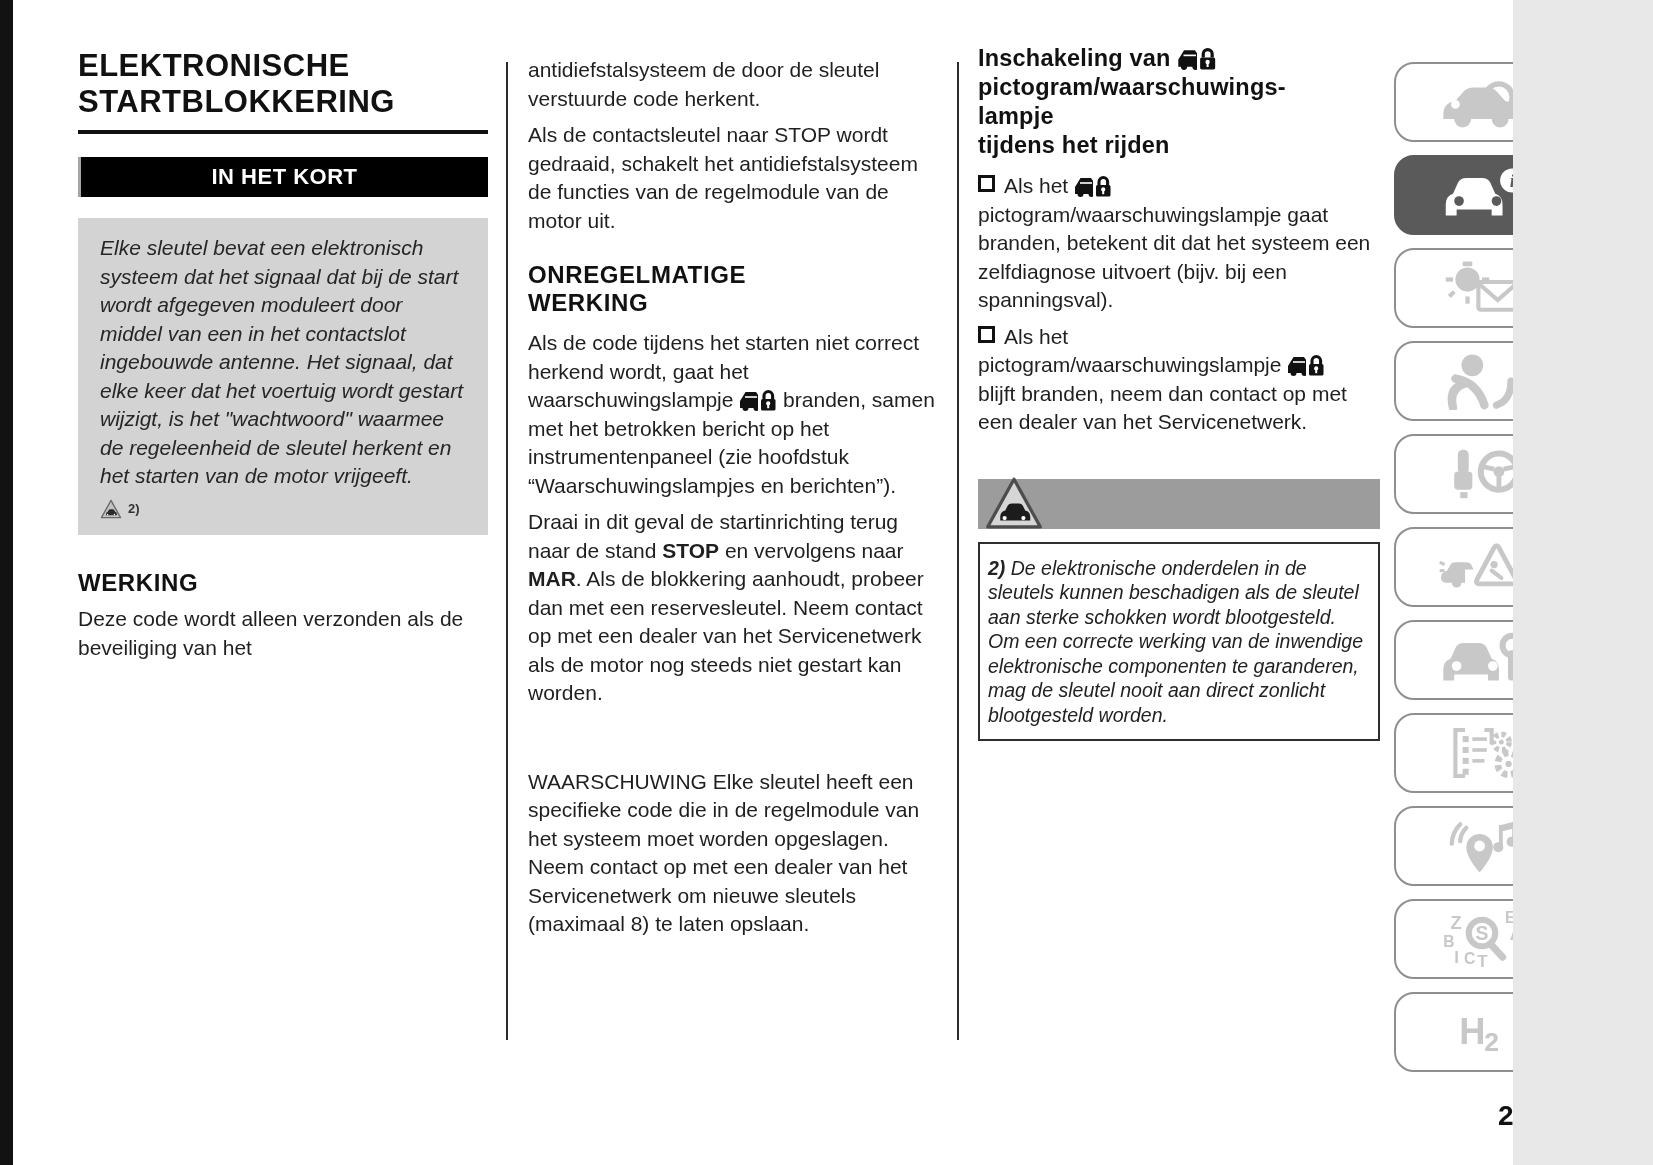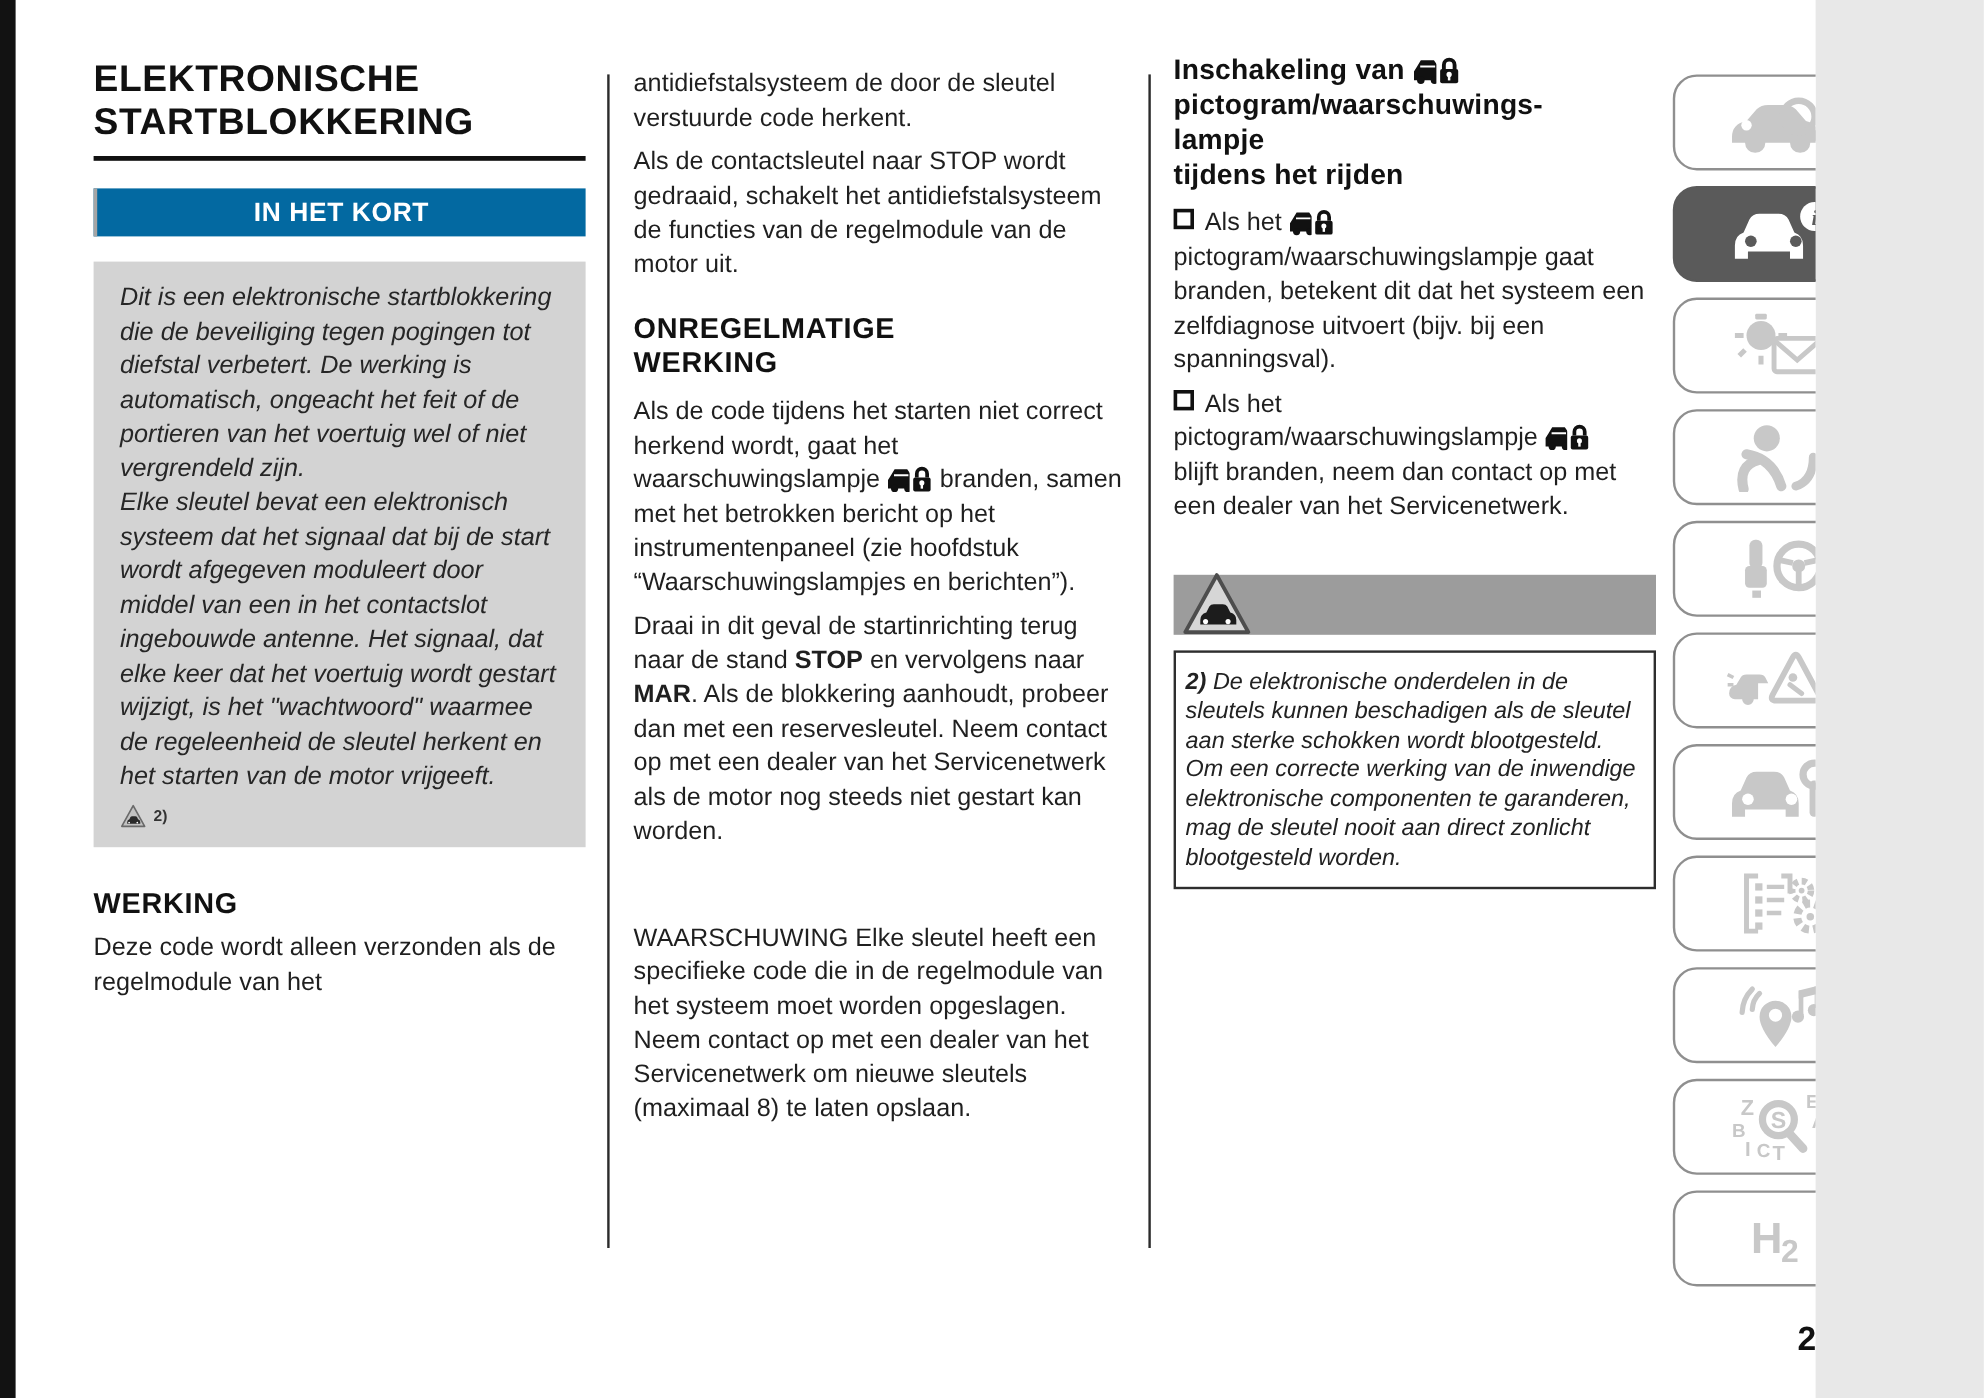--- a/index.html
+++ b/index.html
@@ -8,21 +8,21 @@
   .left-strip{position:absolute;left:0;top:0;width:13px;height:1165px;background:#121212;}
   .col{position:absolute;top:40px;}
   .col1{left:78px;width:410px;}
   .col2{left:528px;width:412px;}
   .col3{left:978px;width:402px;}
   .divider{position:absolute;top:62px;width:2px;height:978px;background:#2b2b2b;}
   .d1{left:506px;} .d2{left:957px;}
 
   .title{margin:8px 0 0 0;font-size:31px;font-weight:bold;letter-spacing:.5px;line-height:36px;
          color:#111;border-bottom:4px solid #111;padding-bottom:10px;}
-  .kort-bar{margin-top:23px;background:#0369a1;color:#fff;font-weight:bold;font-size:22px;
+  .kort-bar{margin-top:23px;background:#000000;color:#fff;font-weight:bold;font-size:22px;
             text-align:center;padding:7px 0;letter-spacing:.5px;border-left:3px solid #a5a5a5;}
   .summary-box{margin-top:21px;background:#d3d3d3;padding:16px 20px 10px 22px;font-style:italic;
                font-size:21px;line-height:28.5px;color:#262626;}
   .summary-box p{margin:0;}
   .footnote{display:flex;align-items:center;gap:6px;margin:4px 0 2px 0;}
   .footnote .ref{font-size:13px;font-weight:bold;font-style:normal;color:#333;}
   .h-black{margin:34px 0 0 0;font-size:24px;font-weight:bold;letter-spacing:.6px;color:#111;line-height:28px;}
   .body{margin:8px 0 0 0;font-size:21px;line-height:28.5px;}
   .body.first{margin-top:12px;}
   b{font-weight:bold;}
@@ -51,34 +51,33 @@
 <div class="page">
   <div class="left-strip"></div>
 
   <section class="col col1">
     <h1 class="title">
       <span>ELEKTRONISCHE</span><br>
       <span>STARTBLOKKERING</span>
     </h1>
     <div class="kort-bar">IN HET KORT</div>
     <div class="summary-box">
-      <p>Dit is een elektronische startblokkering die de beveiliging tegen pogingen tot diefstal verbetert. De werking is automatisch, ongeacht het feit of de portieren van het voertuig wel of niet vergrendeld zijn.</p>
       <p>Elke sleutel bevat een elektronisch systeem dat het signaal dat bij de start wordt afgegeven moduleert door middel van een in het contactslot ingebouwde antenne. Het signaal, dat elke keer dat het voertuig wordt gestart wijzigt, is het "wachtwoord" waarmee de regeleenheid de sleutel herkent en het starten van de motor vrijgeeft.</p>
       <div class="footnote">
         <svg width="22" height="20" viewBox="0 0 48 44">
           <path d="M24 3 L45 41 H3 Z" fill="#c2c2c2" stroke="#6a6a6a" stroke-width="3" stroke-linejoin="round"></path>
           <path d="M13 33 q0-4 4-5 l2-4 q1-1.6 3-1.6 h6 q2 0 3 1.6 l2 4 q4 1 4 5 v3 h-24 z" fill="#2a2a2a"></path>
           <circle cx="16.5" cy="34" r="1.6" fill="#fff"></circle>
             <circle cx="31.5" cy="34" r="1.6" fill="#fff"></circle>
         </svg>
         <span class="ref">2)</span>
       </div>
     </div>
     <h2 class="h-black">WERKING</h2>
-    <p class="body">Deze code wordt alleen verzonden als de regelmodule van het</p>
+    <p class="body">Deze code wordt alleen verzonden als de beveiliging van het</p>
   </section>
 
   <div class="divider d1"></div>
 
   <section class="col col2">
     <p class="body" style="margin-top:16px">antidiefstalsysteem de door de sleutel verstuurde code herkent.</p>
     <p class="body">Als de contactsleutel naar STOP wordt gedraaid, schakelt het antidiefstalsysteem de functies van de regelmodule van de motor uit.</p>
     <h2 class="h-black" style="margin-top:26px">
       <span>ONREGELMATIGE</span><br>
       <span>WERKING</span>

